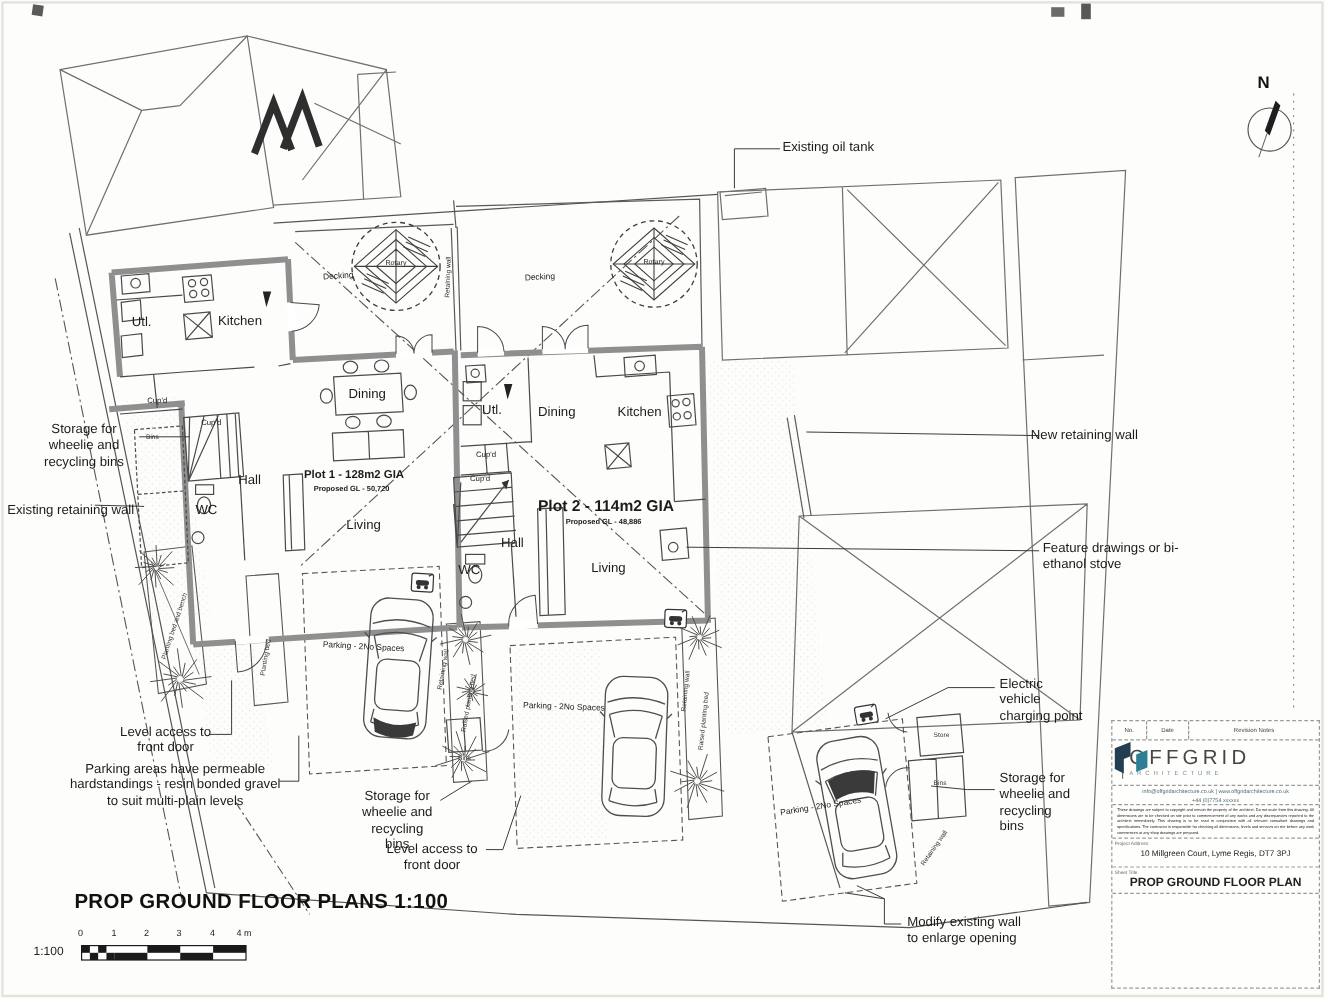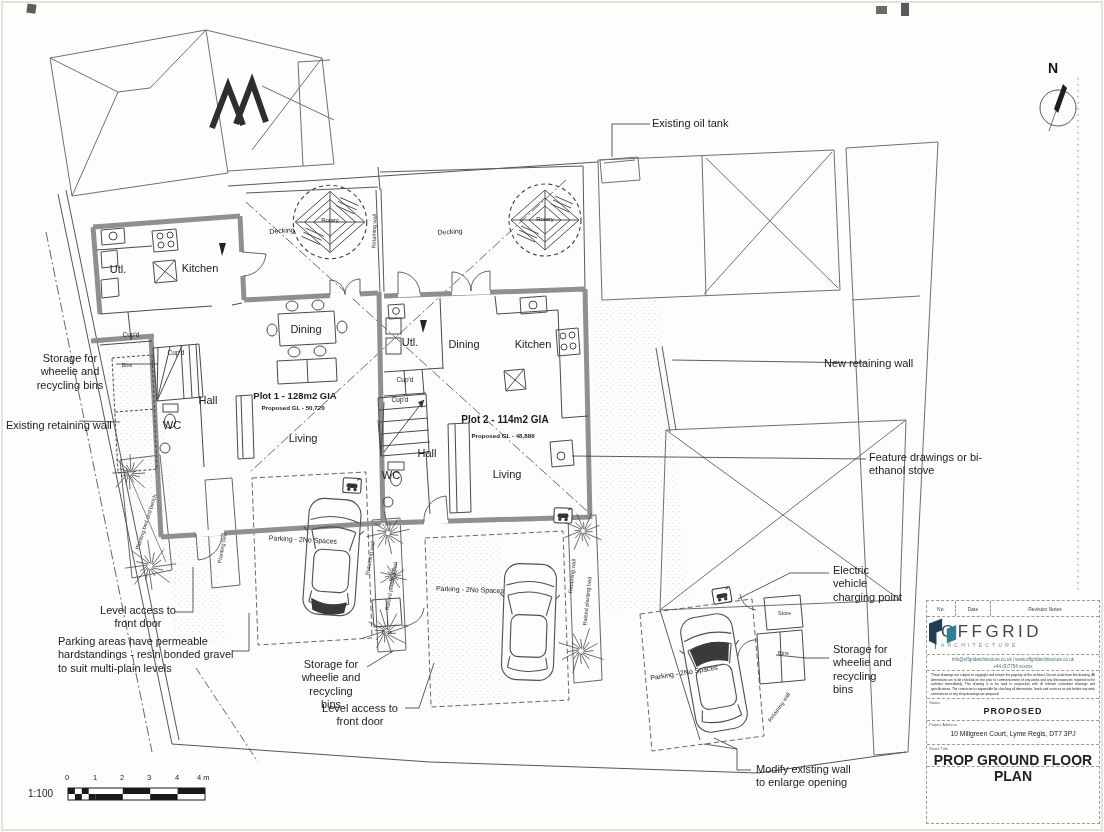--- a/index.html
+++ b/index.html
@@ -2,21 +2,21 @@
 <html><head>
 <meta charset="utf-8">
 <style>
   html,body{margin:0;padding:0}
   body{width:1104px;height:832px;background:#f4f4f1;font-family:"Liberation Sans",sans-serif;position:relative;overflow:hidden}
   #page{position:absolute;inset:0;background:#fdfdfb}
   svg{position:absolute;left:0;top:0}
   .lbl{position:absolute;color:#1b1b1b;font-size:11px;line-height:1.22}
   .c{text-align:center}
   .tc{transform:translateX(-50%)}
-  .rgt{text-align:left}
+  .rgt{text-align:center}
   .sm{font-size:6.5px}
   .xs{font-size:5.5px;color:#333}
   .b{font-weight:bold}
   .vert{position:absolute;font-size:5.5px;color:#333;white-space:nowrap}
   .parking{position:absolute;font-size:7px;color:#222;white-space:nowrap}
   .room{white-space:nowrap}
   #main-title{position:absolute;left:62px;top:742px;font-size:17px;font-weight:bold;letter-spacing:.3px;color:#111}
   #scale-ratio{position:absolute;left:28px;top:788px;font-size:10px;color:#222}
   .tick{position:absolute;top:773px;font-size:7.5px;color:#222}
   #north-n{position:absolute;left:1048px;top:60px;font-size:14px;font-weight:bold;color:#111}
@@ -388,21 +388,21 @@
     <rect x="81.8" y="788" width="6.9" height="6" fill="#1a1a1a"></rect>
     <rect x="88.7" y="794" width="6.8" height="6" fill="#1a1a1a"></rect>
     <rect x="95.4" y="794" width="27.4" height="6" fill="#1a1a1a"></rect>
     <rect x="122.8" y="788" width="27.4" height="6" fill="#1a1a1a"></rect>
     <rect x="150.2" y="794" width="27.4" height="6" fill="#1a1a1a"></rect>
     <rect x="177.6" y="788" width="27.4" height="6" fill="#1a1a1a"></rect>
   </g>
 </svg>
 
 <div class="lbl" style="left:652px;top:117px">Existing oil tank</div>
-<div class="lbl" style="left:824px;top:357px">New retaining wall</div>
+<div class="lbl" style="left:859px;top:357px">New retaining wall</div>
 <div class="lbl" style="left:869px;top:451px;width:118px">Feature drawings or bi-ethanol stove</div>
 <div class="lbl" style="left:833px;top:564px;width:72px">Electric vehicle charging point</div>
 <div class="lbl" style="left:833px;top:643px;width:60px">Storage for wheelie and recycling bins</div>
 <div class="lbl" style="left:756px;top:763px;width:98px">Modify existing wall to enlarge opening</div>
 <div class="lbl c" style="left:30px;top:352px;width:80px">Storage for wheelie and recycling bins</div>
 <div class="lbl" style="left:6px;top:419px;white-space:nowrap">Existing retaining wall</div>
 <div class="lbl c" style="left:100px;top:604px;width:76px">Level access to front door</div>
 <div class="lbl rgt" style="left:58px;top:635px;width:176px">Parking areas have permeable hardstandings - resin bonded gravel to suit multi-plain levels</div>
 <div class="lbl c" style="left:318px;top:702px;width:84px">Level access to front door</div>
 <div class="lbl c" style="left:298px;top:658px;width:66px">Storage for wheelie and recycling bins</div>
@@ -417,21 +417,21 @@
 <div class="lbl tc room" style="left:306px;top:323px">Dining</div>
 <div class="lbl tc room b" style="left:295px;top:390px;font-size:9.5px">Plot 1 - 128m2 GIA</div>
 <div class="lbl tc room b" style="left:293px;top:404px;font-size:6.2px">Proposed GL - 50,720</div>
 <div class="lbl tc room" style="left:303px;top:432px">Living</div>
 
 <div class="lbl tc room" style="left:410px;top:336px">Utl.</div>
 <div class="lbl tc room" style="left:464px;top:338px">Dining</div>
 <div class="lbl tc room" style="left:533px;top:338px">Kitchen</div>
 <div class="lbl tc room sm" style="left:405px;top:376px">Cup'd</div>
 <div class="lbl tc room sm" style="left:400px;top:396px">Cup'd</div>
-<div class="lbl tc room b" style="left:505px;top:414px;font-size:10px">Plot 2 - 114m2 GIA</div>
+<div class="lbl tc room b" style="left:505px;top:414px;font-size:13px">Plot 2 - 114m2 GIA</div>
 <div class="lbl tc room b" style="left:503px;top:432px;font-size:6.2px">Proposed GL - 48,886</div>
 <div class="lbl tc room" style="left:427px;top:447px">Hall</div>
 <div class="lbl tc room" style="left:391px;top:469px">WC</div>
 <div class="lbl tc room" style="left:507px;top:468px">Living</div>
 
 <div class="lbl tc room" style="left:282px;top:227px;font-size:7px;transform:translateX(-50%) rotate(-4deg)">Decking</div>
 <div class="lbl tc room" style="left:450px;top:228px;font-size:7px;transform:translateX(-50%) rotate(-3deg)">Decking</div>
 <div class="lbl tc room" style="left:330px;top:217px;font-size:6px">Rotary</div>
 <div class="lbl tc room" style="left:545px;top:216px;font-size:6px">Rotary</div>
 
@@ -444,20 +444,21 @@
 <div class="vert" style="left:572px;top:576px;transform:translate(-50%,-50%) rotate(-84deg)">Retaining wall</div>
 <div class="vert" style="left:779px;top:707px;transform:translate(-50%,-50%) rotate(-55deg)">Retaining wall</div>
 <div class="vert" style="left:391px;top:586px;transform:translate(-50%,-50%) rotate(-80deg)">Raised planting bed</div>
 <div class="vert" style="left:587px;top:601px;transform:translate(-50%,-50%) rotate(-84deg)">Raised planting bed</div>
 <div class="vert" style="left:222px;top:548px;transform:translate(-50%,-50%) rotate(-80deg)">Planting bed</div>
 <div class="vert" style="left:146px;top:522px;transform:translate(-50%,-50%) rotate(-72deg)">Planting bed and bench</div>
 <div class="lbl tc xs" style="left:387px;top:629px">Bins</div>
 <div class="lbl xs" style="left:778px;top:610px">Store</div>
 <div class="lbl xs" style="left:778px;top:650px">Bins</div>
 
+<div id="main-title">PROP GROUND FLOOR PLANS 1:100</div>
 <div id="scale-ratio">1:100</div>
 <span class="tick" style="left:65px">0</span>
 <span class="tick" style="left:93px">1</span>
 <span class="tick" style="left:120px">2</span>
 <span class="tick" style="left:147px">3</span>
 <span class="tick" style="left:175px">4</span>
 <span class="tick" style="left:197px">4 m</span>
 <div id="north-n">N</div>
 
 <div id="tblock">
@@ -475,27 +476,23 @@
     <div>
       <div class="logoword">OFFGRID</div>
       <div class="logosub">ARCHITECTURE</div>
     </div>
   </div>
   <div class="tbrow contact">
     <div>info@offgridarchitecture.co.uk | www.offgridarchitecture.co.uk</div>
     <div>+44 (0)7754 xxxxxx</div>
   </div>
   <div class="tbrow disc">These drawings are subject to copyright and remain the property of the architect. Do not scale from this drawing. All dimensions are to be checked on site prior to commencement of any works and any discrepancies reported to the architect immediately. This drawing is to be read in conjunction with all relevant consultant drawings and specifications. The contractor is responsible for checking all dimensions, levels and services on site before any work commences or any shop drawings are prepared.</div>
-  <div class="tbrow fieldrow" style="height:22px">
-    <span class="flab">Status</span>
-    <div class="fval" style="top:7px;font-size:9px;font-weight:600;letter-spacing:1px">PROPOSED</div>
-  </div>
   <div class="tbrow fieldrow" style="height:24px">
     <span class="flab">Project Address</span>
     <div class="fval" style="top:9px;font-size:6.8px">10 Millgreen Court, Lyme Regis, DT7 3PJ</div>
   </div>
   <div class="tbrow fieldrow" style="height:22px">
     <span class="flab">Sheet Title</span>
-    <div class="fval b" style="top:7px;font-size:14px">PROP GROUND  FLOOR PLAN</div>
+    <div class="fval b" style="top:7px;font-size:10px">PROP GROUND  FLOOR PLAN</div>
   </div>
 </div>
 
 </div>
 
 </body></html>

